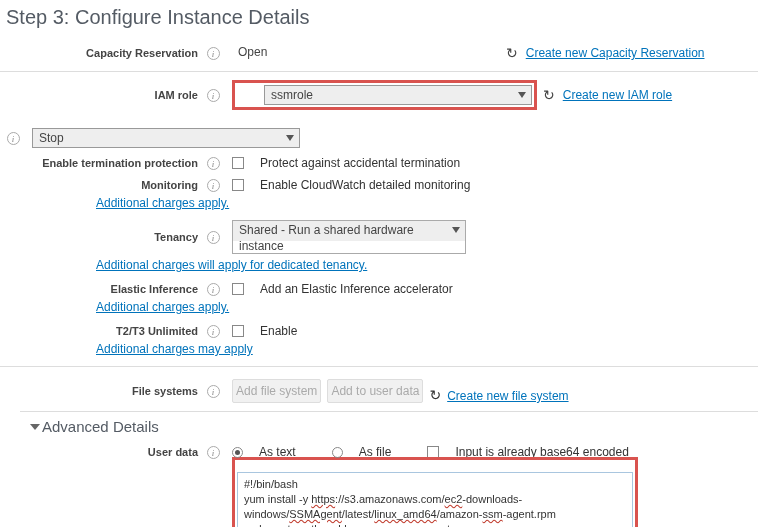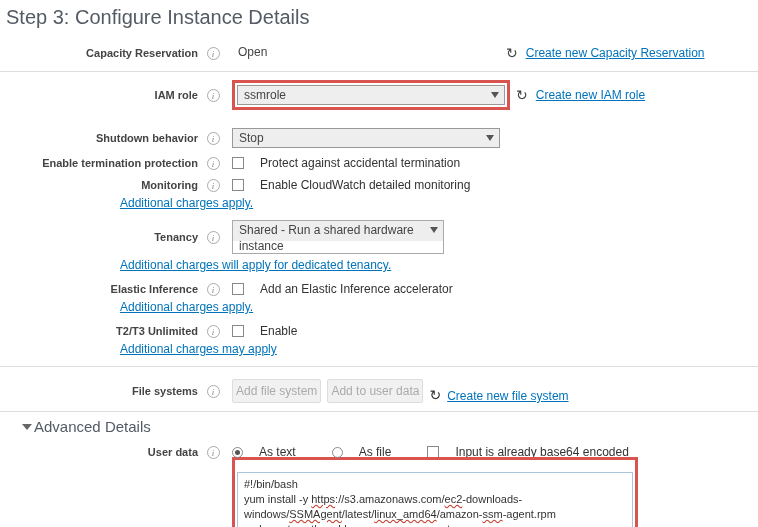--- a/index.html
+++ b/index.html
@@ -14,25 +14,26 @@
   }
   h2.step {
     font-size: 20px;
     font-weight: 400;
     color: #545b64;
     margin: 6px 0 10px 6px;
   }
   .section-head {
     font-size: 15px;
     color: #545b64;
-    padding: 6px 24px;
+    padding: 6px 12px;
     border-top: 1px solid #ddd;
     display: flex;
     align-items: center;
     gap: 4px;
+    margin-left: 20px;
   }
   .form-row {
     display: flex;
     align-items: center;
     padding: 4px 4px;
     min-height: 22px;
   }
   .label-col {
     width: 200px;
     min-width: 200px;
@@ -82,36 +83,36 @@
     content: "";
     position: absolute;
     right: 5px;
     top: 6px;
     border-left: 4px solid transparent;
     border-right: 4px solid transparent;
     border-top: 6px solid #555;
   }
   .sel-open { width: 268px; border:none; background:#fff; }
   .sel-open::after{display:none;}
-  .sel-iam  { width: 268px; }
+  .sel-iam  { width: 268px; margin-left: 27px; }
   .sel-stop { width: 268px; }
   .refresh {
     font-size: 14px;
     color: #444;
     cursor: pointer;
     transform: rotate(0deg);
   }
   .link {
     color: #0073bb;
     font-size: 12px;
     cursor: pointer;
     text-decoration: underline;
   }
   .sub {
-    margin-left: 120px;
+    margin-left: 96px;
     padding: 0 16px 6px 0;
   }
   .sub .link { display:block; }
   .cb-row {
     display:flex; align-items:center; gap:16px;
   }
   .cb {
     width:12px;height:12px;border:1px solid #888; display:inline-block;
   }
   .radio {
@@ -136,21 +137,21 @@
     resize:both;
     overflow:auto;
     line-height:1.35;
     text-decoration-thickness:1px;
   }
   .textarea .w { text-decoration: underline wavy #c0392b; }
   .extras-col{
     display:flex;align-items:center;gap:8px;margin-left:6px;
   }
   .tenancy-wrap{border:1px solid #aaa;position:relative;display:inline-block;}
-  .tenancy-sel{border:none;width:210px;}
+  .tenancy-sel{border:none;width:232px;}
   .section-head .caret{
     width:0;height:0;border-top:5px solid transparent;border-bottom:5px solid transparent;border-left:6px solid #666;transform:rotate(90deg);
   }
 </style>
 </head>
 <body>
 
 <h2 class="step">Step 3: Configure Instance Details</h2>
 
 <div class="form-row">
@@ -177,21 +178,20 @@
   </div>
   <div class="extras-col">
     <span class="refresh">↻</span>
     <span class="link">Create new IAM role</span>
   </div>
 </div>
 
 <div style="height:10px"></div>
 
 <div class="form-row">
-  <div class="label-col">Shutdown behavior</div>
   <div class="info-col"><span class="info-icon">i</span></div>
   <div class="input-col">
     <div class="fake-select sel-stop">Stop</div>
   </div>
 </div>
 
 <div class="form-row">
   <div class="label-col">Enable termination protection</div>
   <div class="info-col"><span class="info-icon">i</span></div>
   <div class="input-col cb-row">

